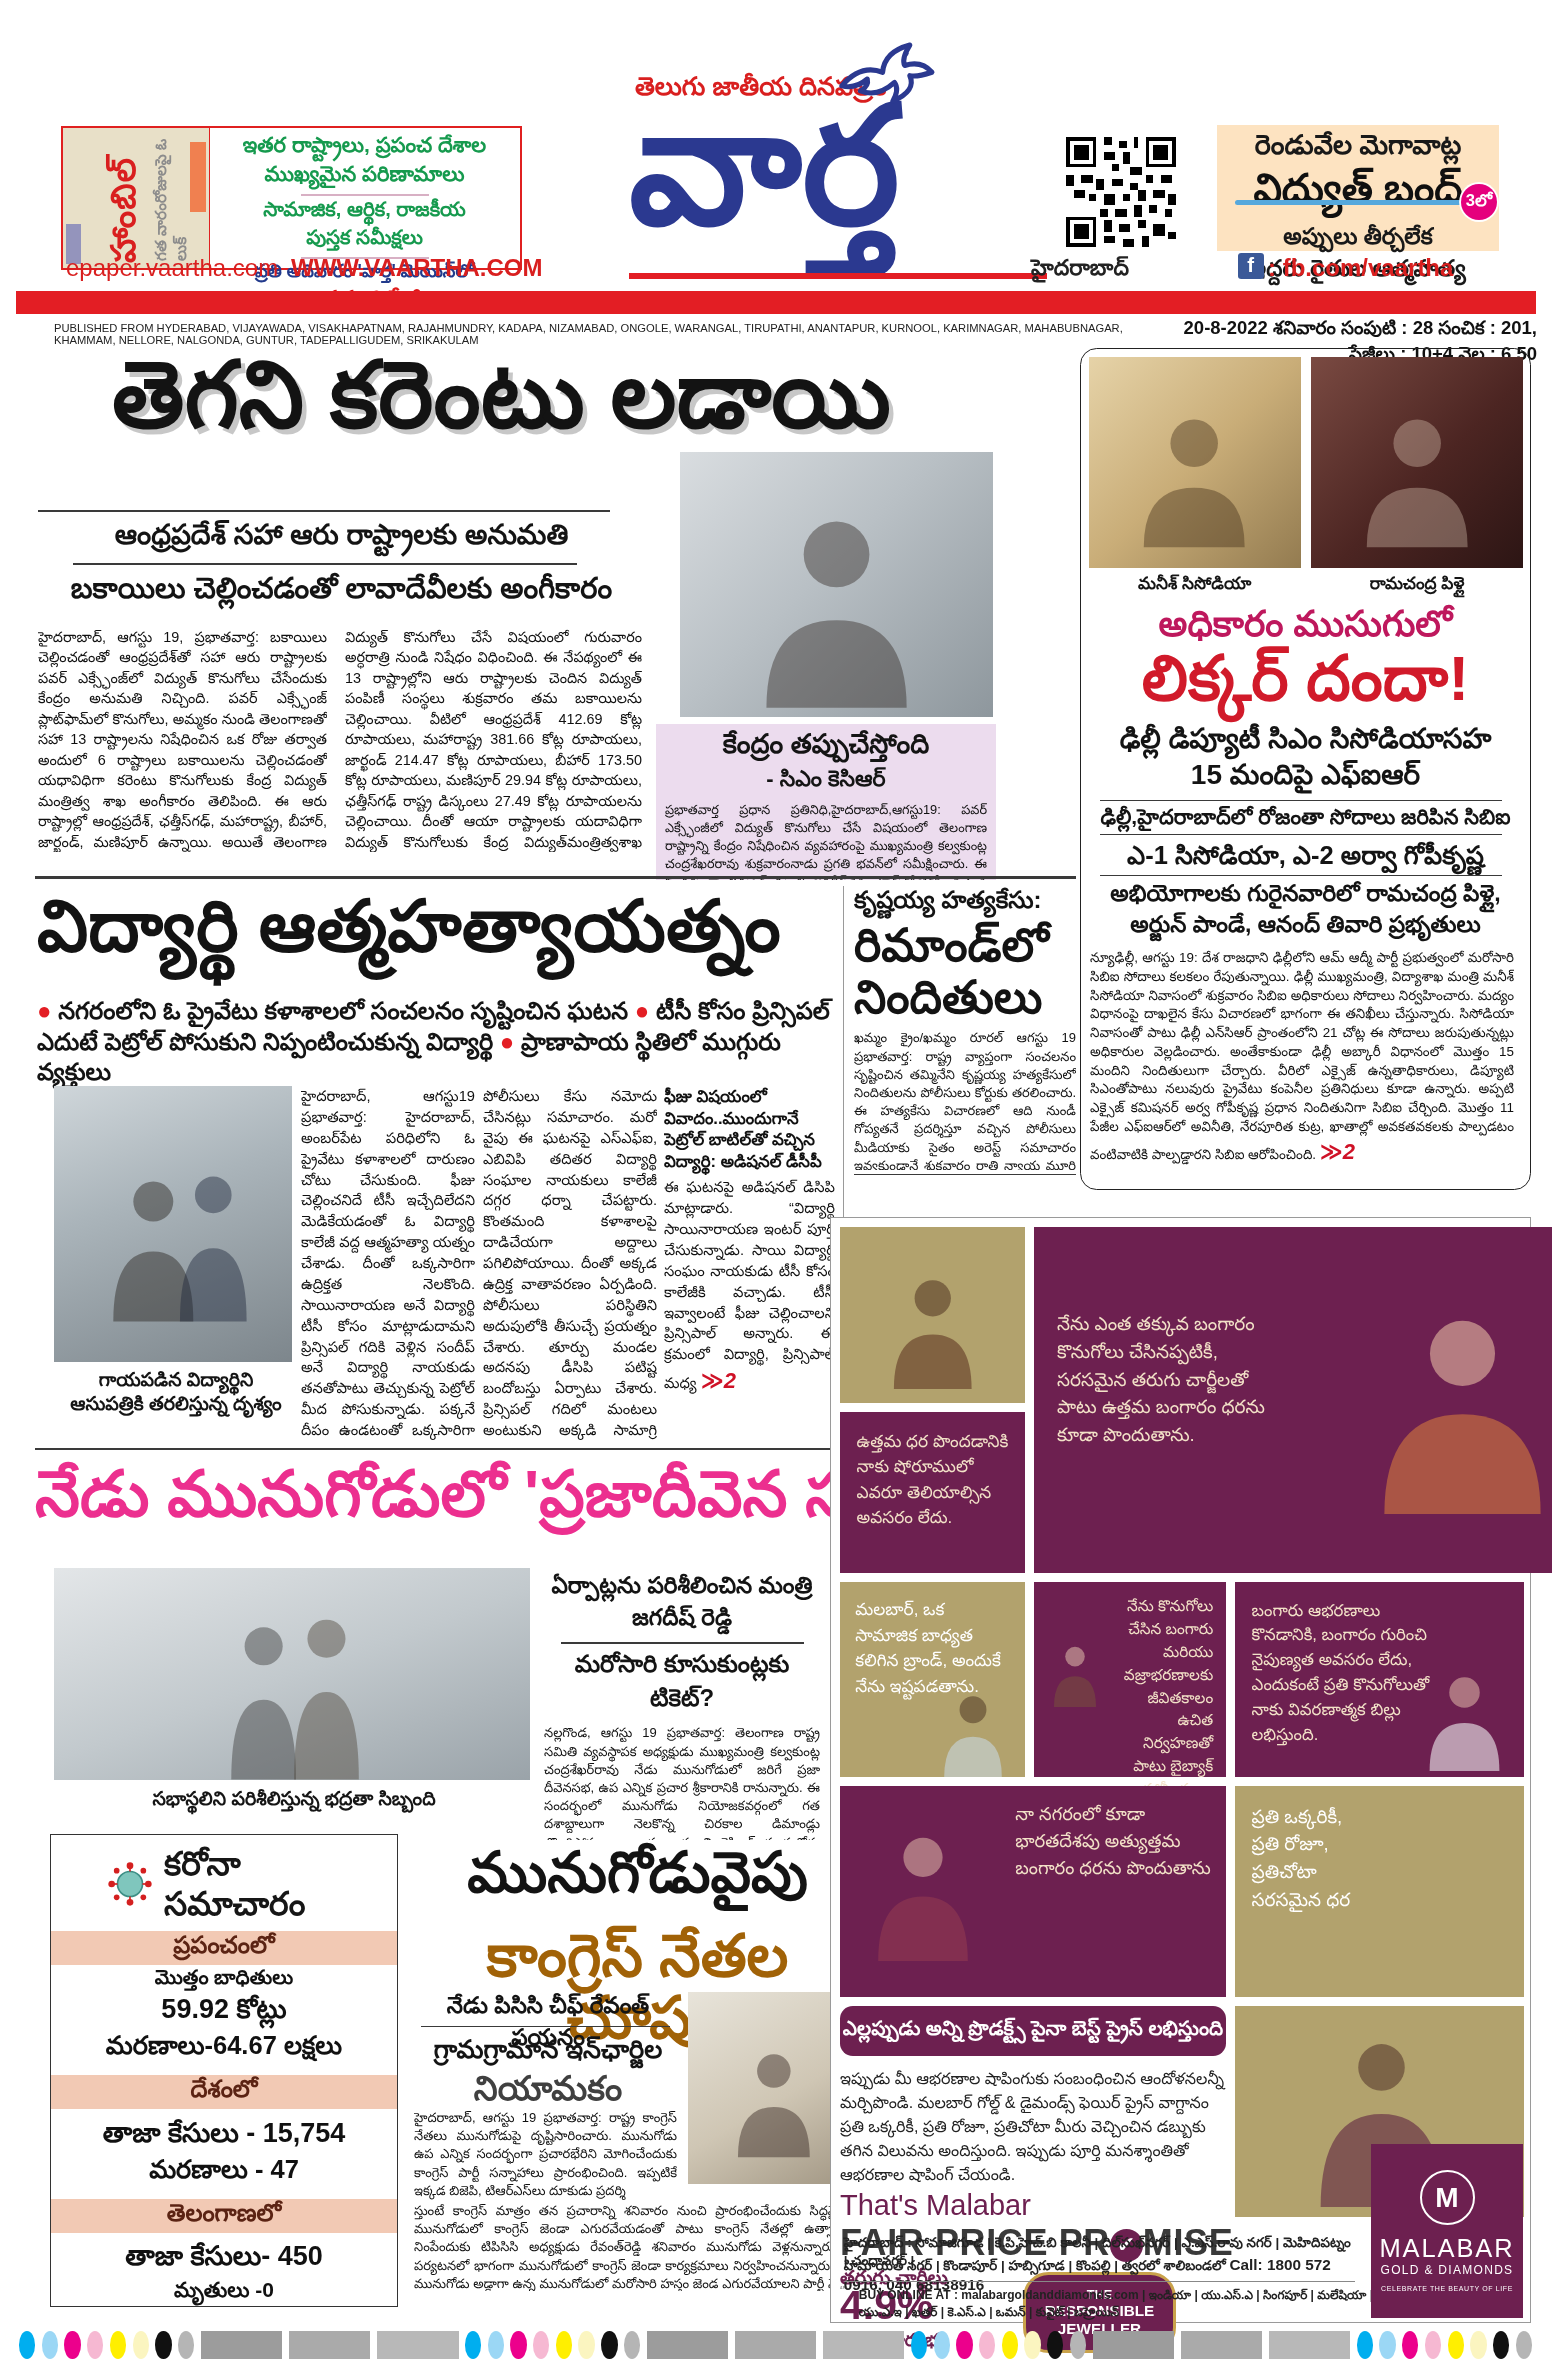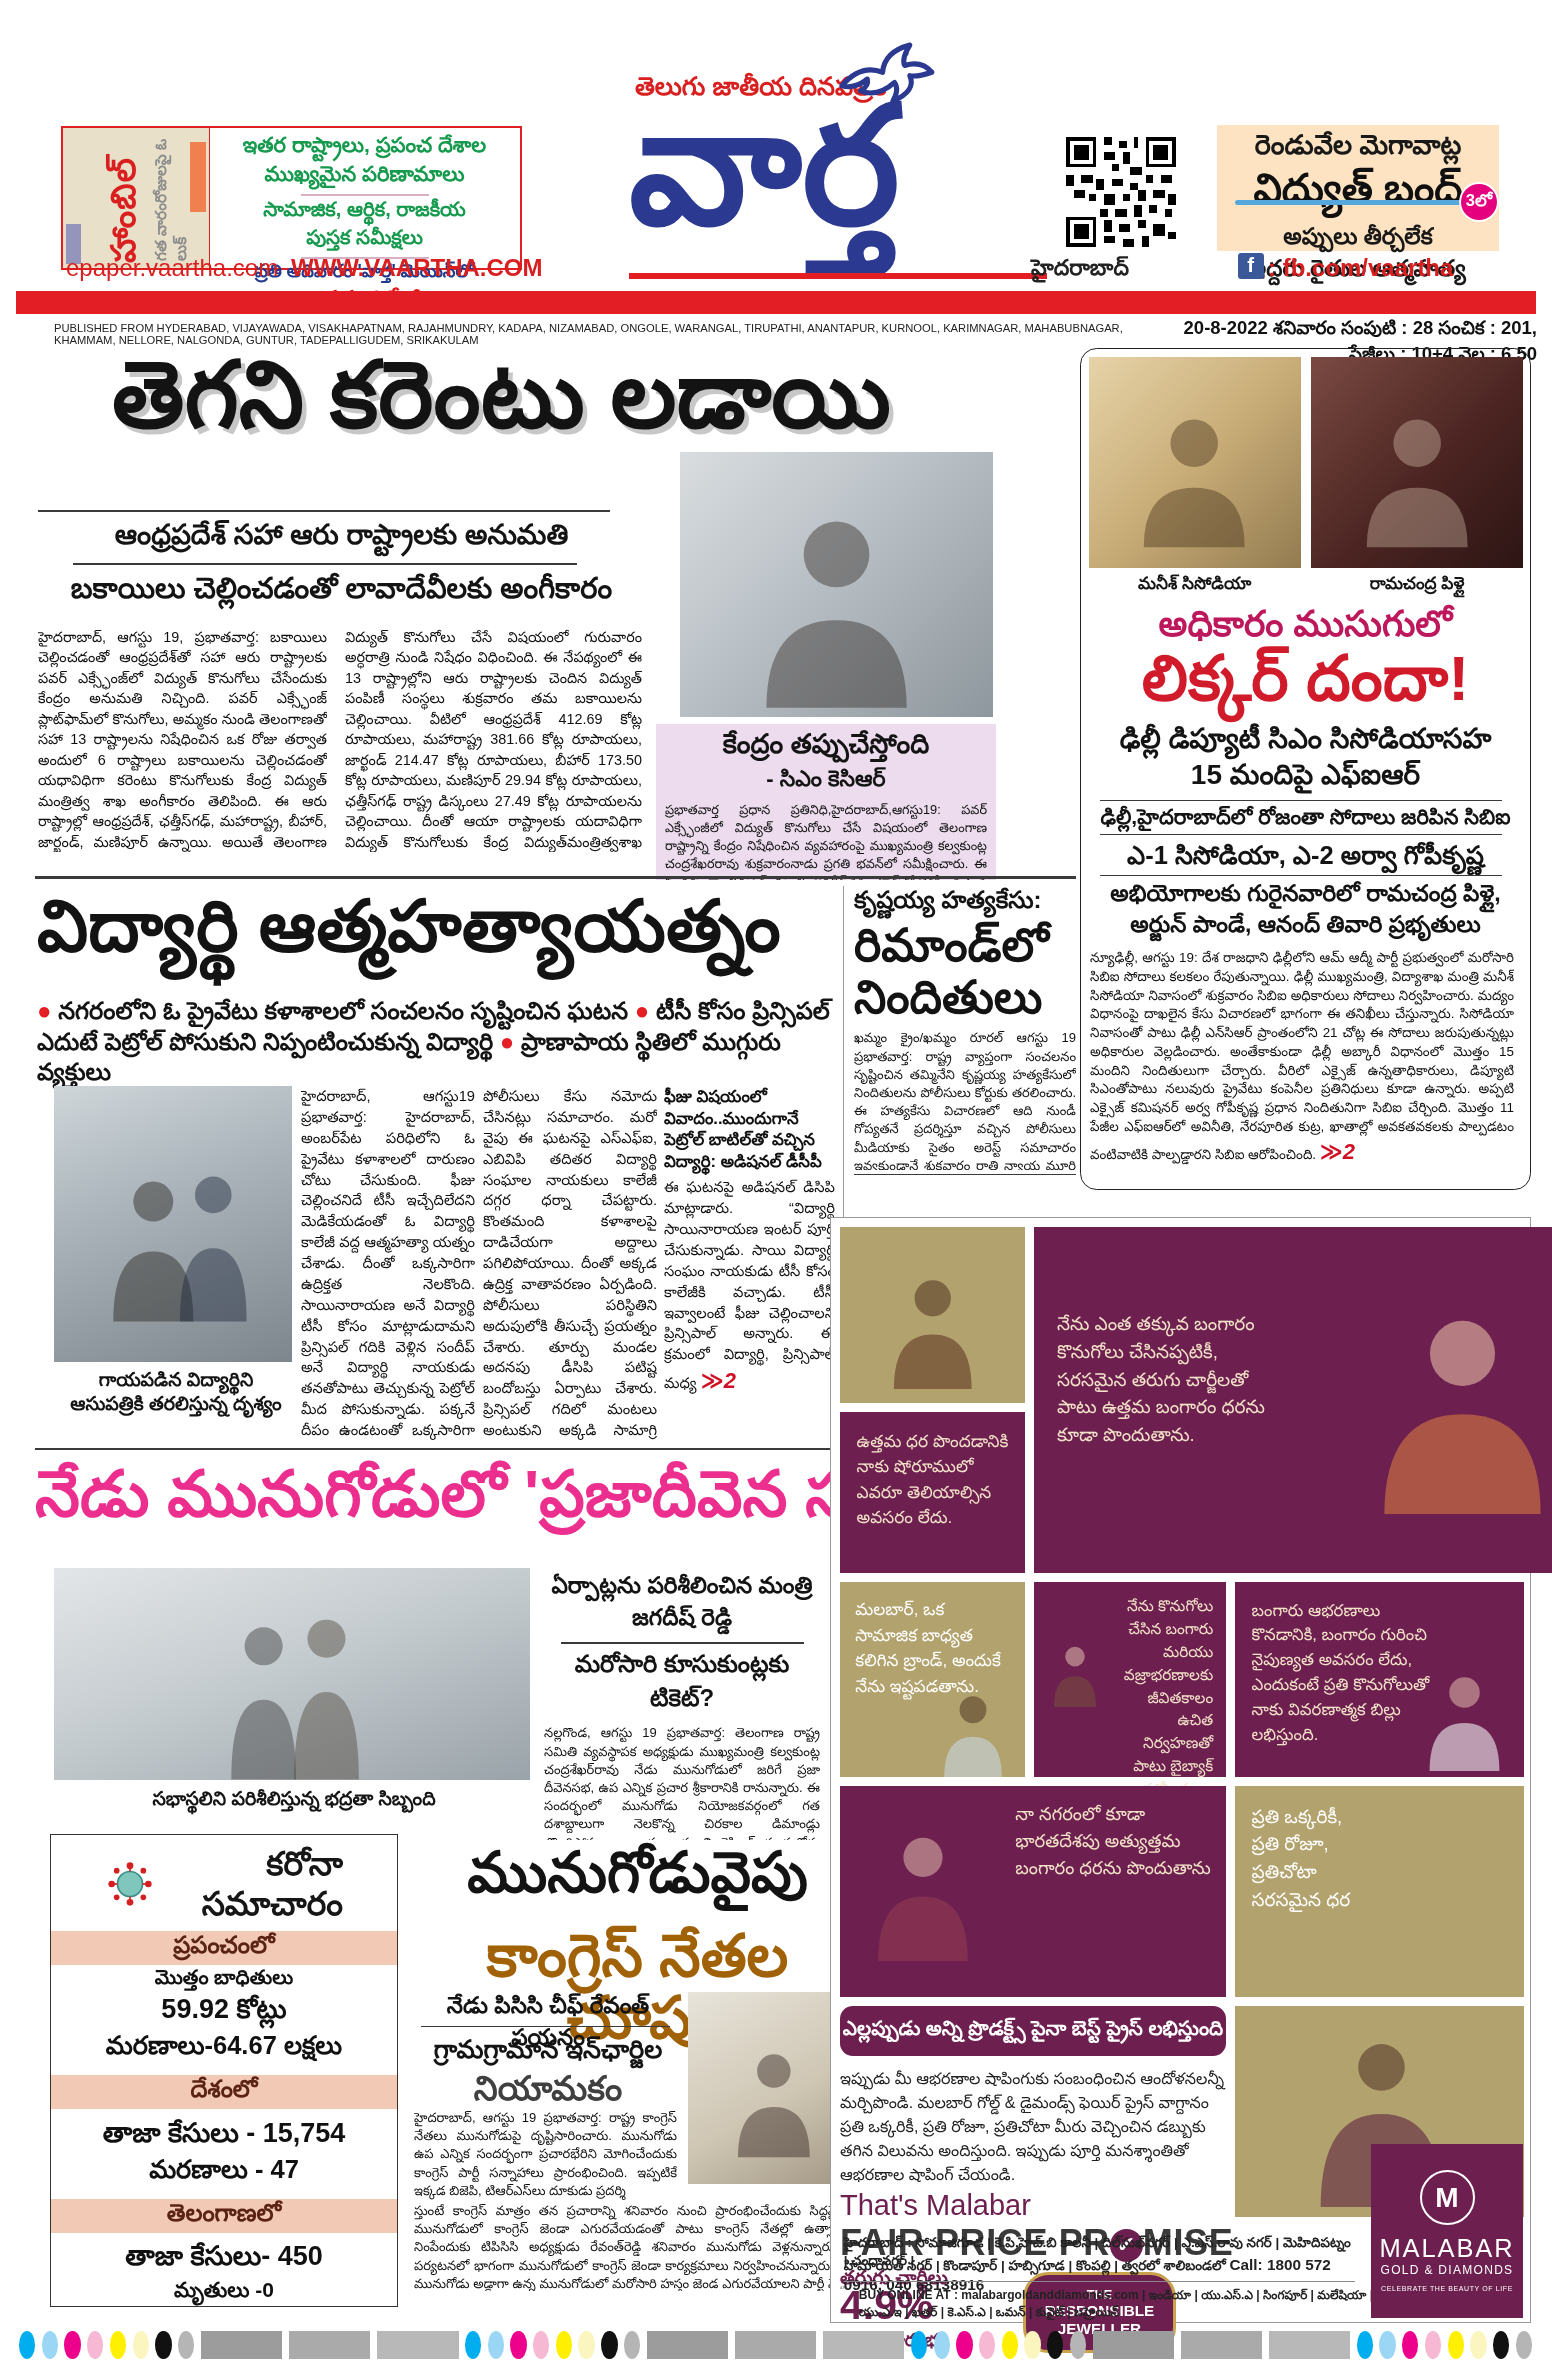--- a/index.html
+++ b/index.html
@@ -218,21 +218,21 @@
     <div class="center" style="font-size:23px;font-weight:900;color:#141414;">ఏర్పాట్లను పరిశీలించిన మంత్రి జగదీష్ రెడ్డి</div>
     <div class="rule" style="width:243px;height:1.3px;margin:6.4px auto;"></div>
     <div class="center" style="font-size:24px;font-weight:900;color:#141414;">మరోసారి కూసుకుంట్లకు టికెట్?</div>
     <div class="btc" style="margin-top:6.4px;font-size:13px;">
       <span>నల్లగొండ, ఆగస్టు 19 ప్రభాతవార్త: తెలంగాణ రాష్ట్ర సమితి వ్యవస్థాపక అధ్యక్షుడు ముఖ్యమంత్రి కల్వకుంట్ల చంద్రశేఖర్‌రావు నేడు మునుగోడులో జరిగే ప్రజా దీవెనసభ, ఉప ఎన్నిక ప్రచార శ్రీకారానికి రానున్నారు. ఈ సందర్భంలో మునుగోడు నియోజకవర్గంలో గత దశాబ్దాలుగా నెలకొన్న చిరకాల డిమాండ్లు తొలగిపోనున్నాయి. ముఖ్యమంత్రి కెసిఆర్ మునుగోడు నియోజకవర్గంలో రాష్ట్రంలోనే అత్యంత కీలకమైన ఉప ఎన్నికకు వరాల జల్లు కురిపించే అవకాశం ఉంది. మునుగోడు నియోజకవర్గ ఉప ఎన్నికను ముఖ్యమంత్రి చంద్రశేకర్‌రావు ఎంతో ప్రతిష్టాత్మకంగా తీసుకుని గెలుపు బాధ్యతలను జిల్లా మంత్రి జగదీష్‌రెడ్డికి అప్పగించారు. జిల్లా మంత్రి జగదీష్‌రెడ్డి నియోజకవర్గంలోని ఏడు మండలాలలో జిల్లాకు చెందిన పలువురు ఎమ్మెల్యేలకు బాధ్యతలు అప్పగించారు. మండలాలలో నెలకొన్న సమస్యలను గుర్తించి ముఖ్యమంత్రి దృష్టికి తీసుకెళ్లారు. ముఖ్యమంత్రి దృష్టికి వెళ్లిన సమస్యలు ప్రజా</span>
       
     </div>
   </div>
 
   <div class="abs" style="left:50px;top:1834px;width:348px;height:473px;border:1.9px solid #333;box-sizing:border-box;">
-    <div style="display:flex;align-items:center;justify-content:center;gap:9px;margin-top:9px;text-align:right;">
+    <div style="display:flex;align-items:center;justify-content:center;gap:9px;margin-top:9px;">
       <svg viewBox="0 0 60 60" style="width:50px;height:50px;">
         <circle cx="30" cy="30" r="15" fill="#7fc6bd" stroke="#3c8f86" stroke-width="2"></circle>
         <g fill="#d42020">
           <circle cx="30" cy="8" r="4"></circle>
             <circle cx="30" cy="52" r="4"></circle>
             <circle cx="8" cy="30" r="4"></circle>
             <circle cx="52" cy="30" r="4"></circle>
           <circle cx="14" cy="14" r="3.4"></circle>
             <circle cx="46" cy="14" r="3.4"></circle>
             <circle cx="14" cy="46" r="3.4"></circle>

